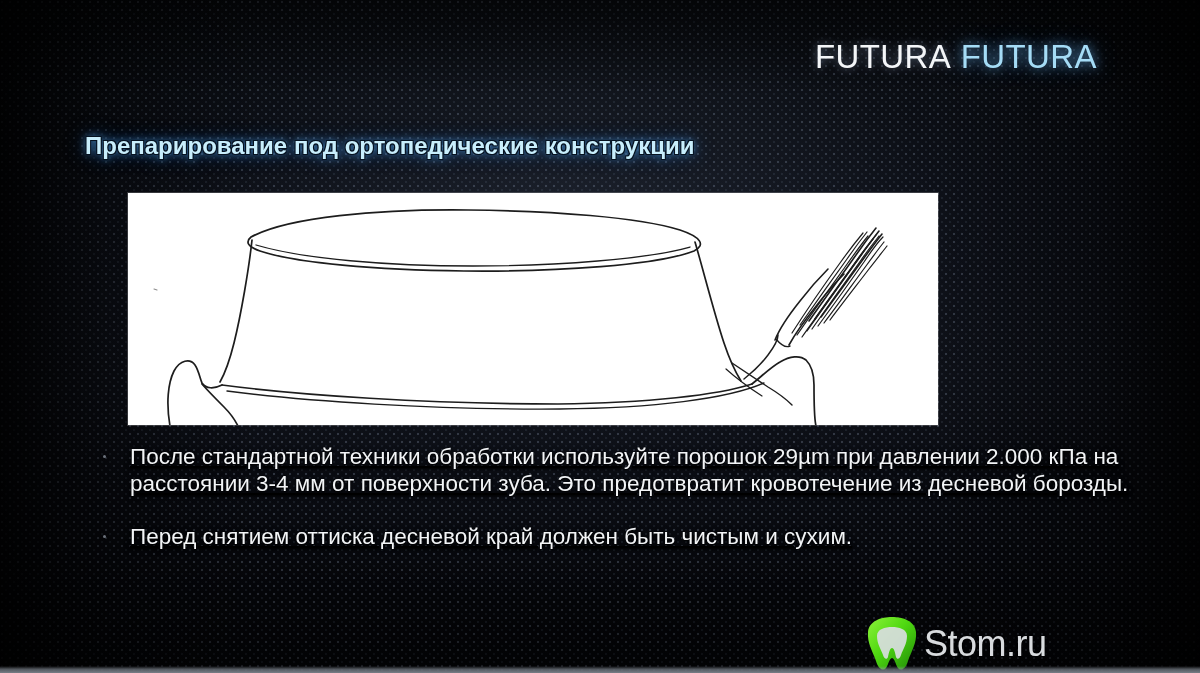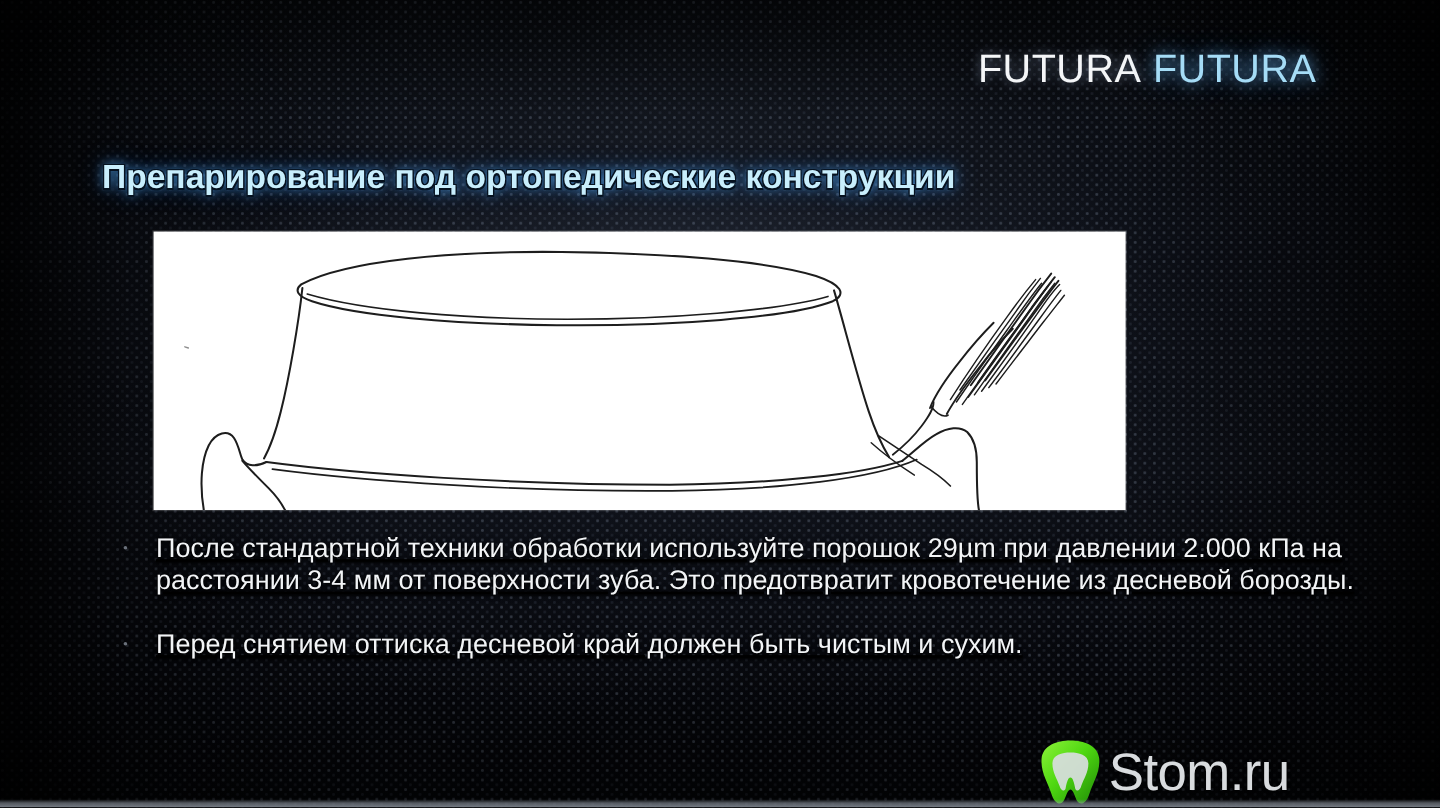--- a/index.html
+++ b/index.html
@@ -57,21 +57,21 @@
   .brand .b2 {
     color: #a5dcf6;
     text-shadow: 0 0 12px rgba(120,195,255,0.75), 0 0 24px rgba(70,150,230,0.45);
   }
 
   
   .slide-title {
     position: absolute;
     left: 85px;
     top: 133px;
-    font-size: 28px;
+    font-size: 24px;
     font-weight: bold;
     line-height: 1.1;
     white-space: nowrap;
     color: #c8eefc;
     text-shadow:
       -1px -1px 0 #061220, 1px -1px 0 #061220, -1px 1px 0 #061220, 1px 1px 0 #061220,
       0 0 9px rgba(90,180,255,0.85), 0 0 20px rgba(40,120,220,0.55);
     text-align: center;
   }
 
@@ -126,21 +126,21 @@
     position: absolute;
     left: 866px;
     top: 616px;
     display: flex;
     align-items: center;
     gap: 6px;
     pointer-events: none;
   }
   .wm-logo { width: 52px; height: 55px; display: block; }
   .wm-text {
-    font-size: 44px;
+    font-size: 36px;
     color: #e9ecef;
     letter-spacing: -0.5px;
     text-shadow: 0 1px 3px rgba(0,0,0,0.85);
     opacity: 0.93;
   }
 
   
   .bottom-strip {
     position: absolute;
     left: 0;

